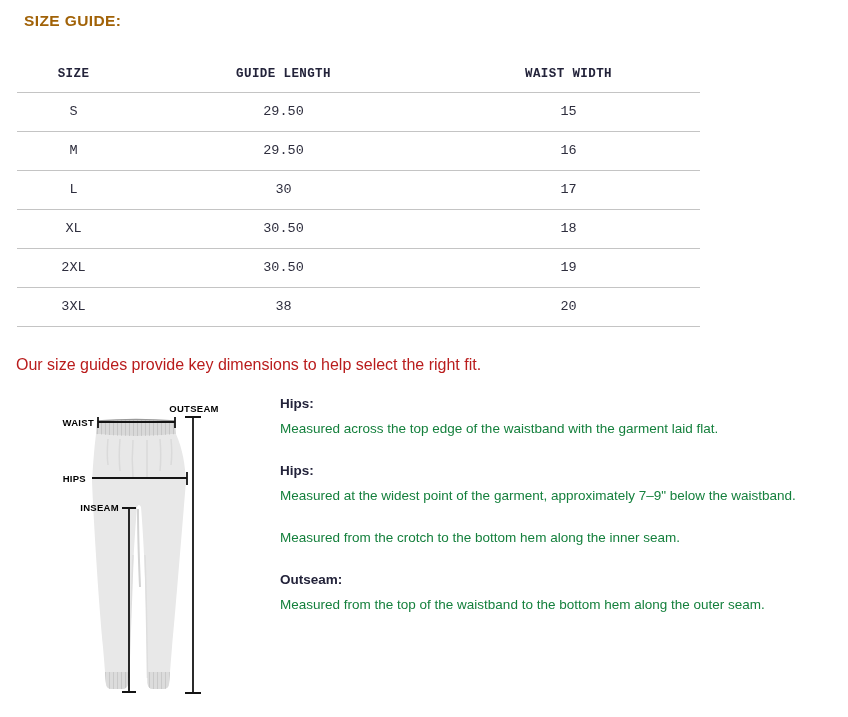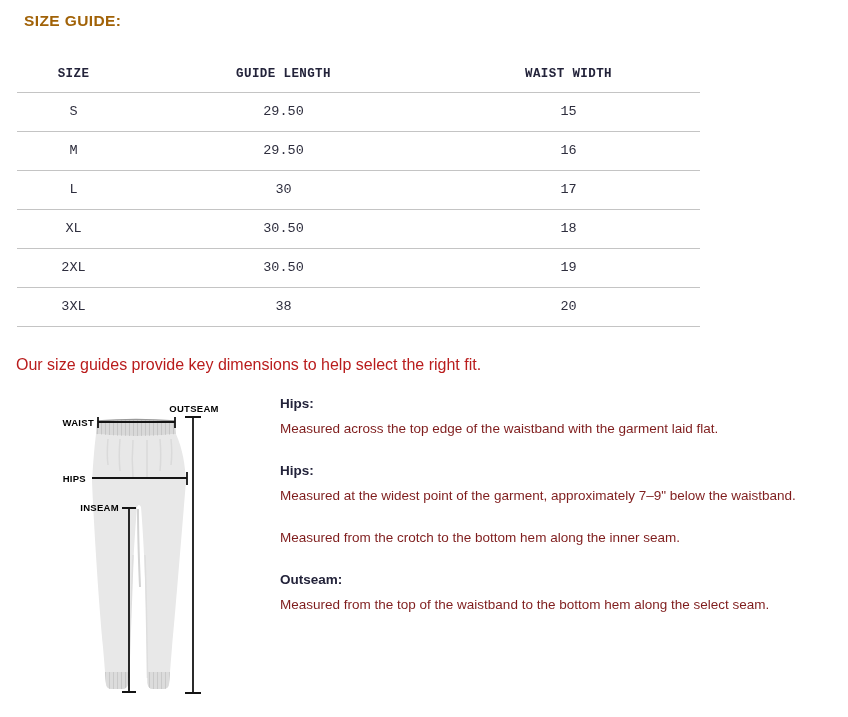--- a/index.html
+++ b/index.html
@@ -79,21 +79,21 @@
   .def-term {
     font-size: 13.5px;
     line-height: 16px;
     font-weight: bold;
     color: #23233a;
     margin-bottom: 9px;
   }
   .def-desc {
     font-size: 13.5px;
     line-height: 16px;
-    color: #7f1d1d;
+    color: #15803d;
     margin-bottom: 26px;
   }
   .measure-line { stroke: #141414; stroke-width: 1.8; fill: none; stroke-linecap: butt; }
   .measure-label {
     font-family: "Liberation Sans", "DejaVu Sans", sans-serif;
     font-size: 9.5px;
     font-weight: bold;
     letter-spacing: 0.3px;
     fill: #000000;
   }
@@ -224,17 +224,17 @@
     </div>
     <div class="def-block">
       <div class="def-term">Hips:</div>
       <div class="def-desc">Measured at the widest point of the garment, approximately 7–9" below the waistband.</div>
     </div>
     <div class="def-block">
       <div class="def-desc">Measured from the crotch to the bottom hem along the inner seam.</div>
     </div>
     <div class="def-block">
       <div class="def-term">Outseam:</div>
-      <div class="def-desc">Measured from the top of the waistband to the bottom hem along the select seam.</div>
+      <div class="def-desc">Measured from the top of the waistband to the bottom hem along the outer seam.</div>
     </div>
   </div>
 
 </div>
 
 </body></html>

